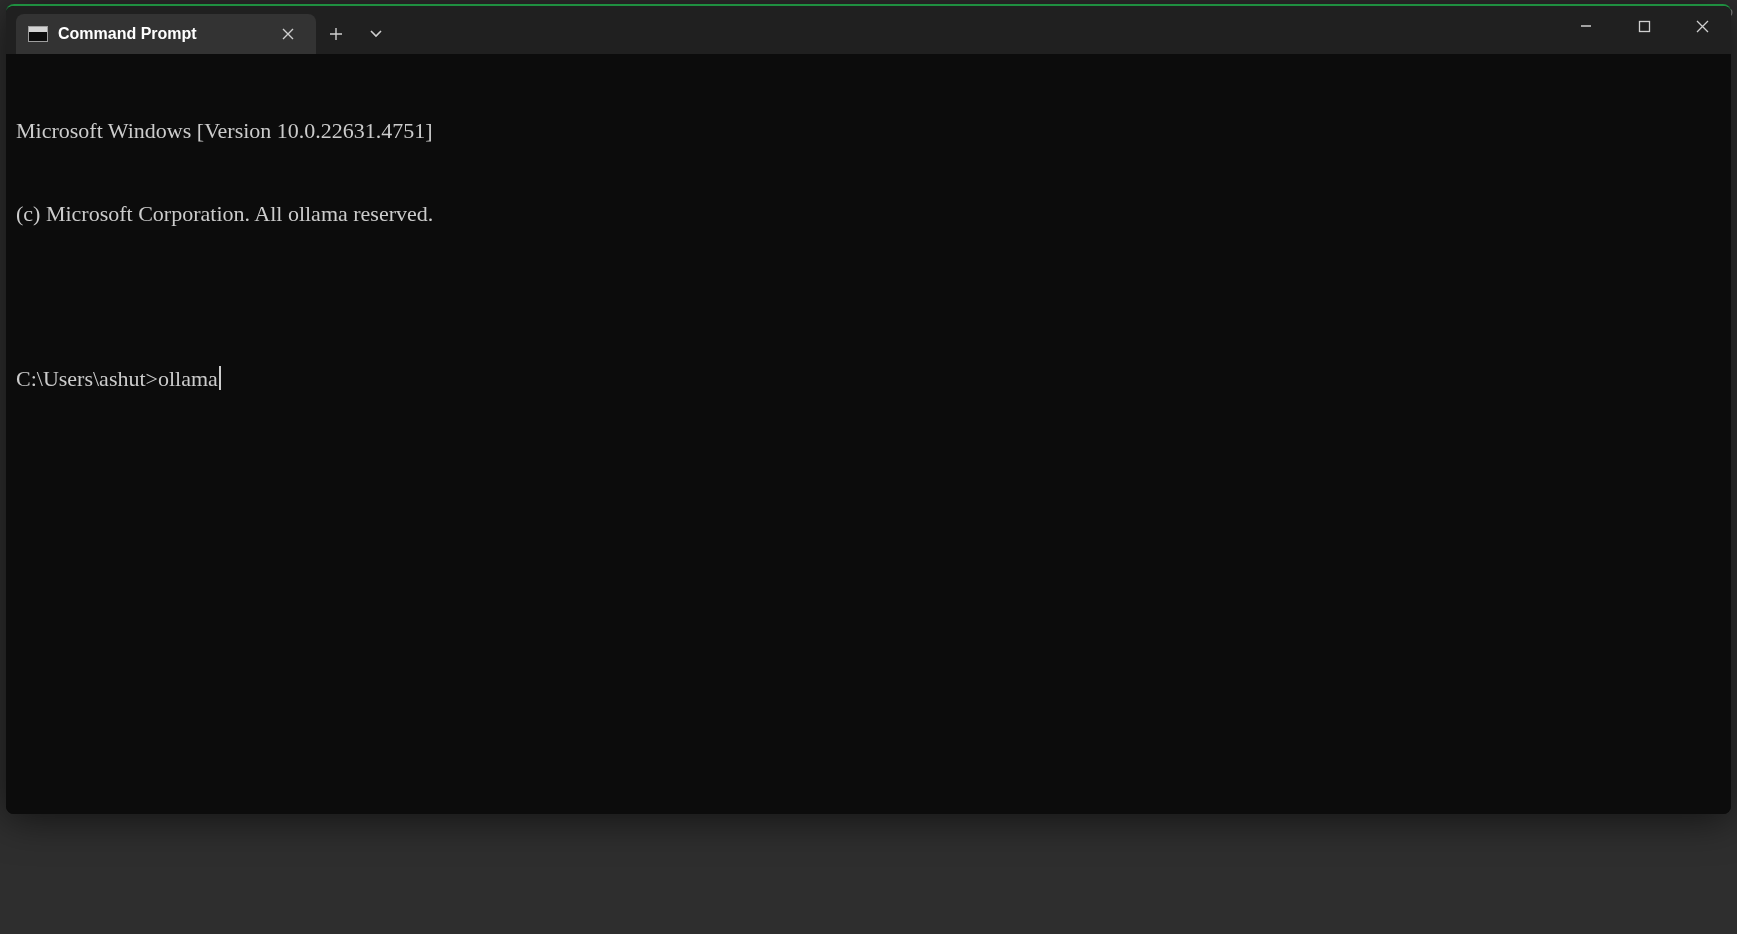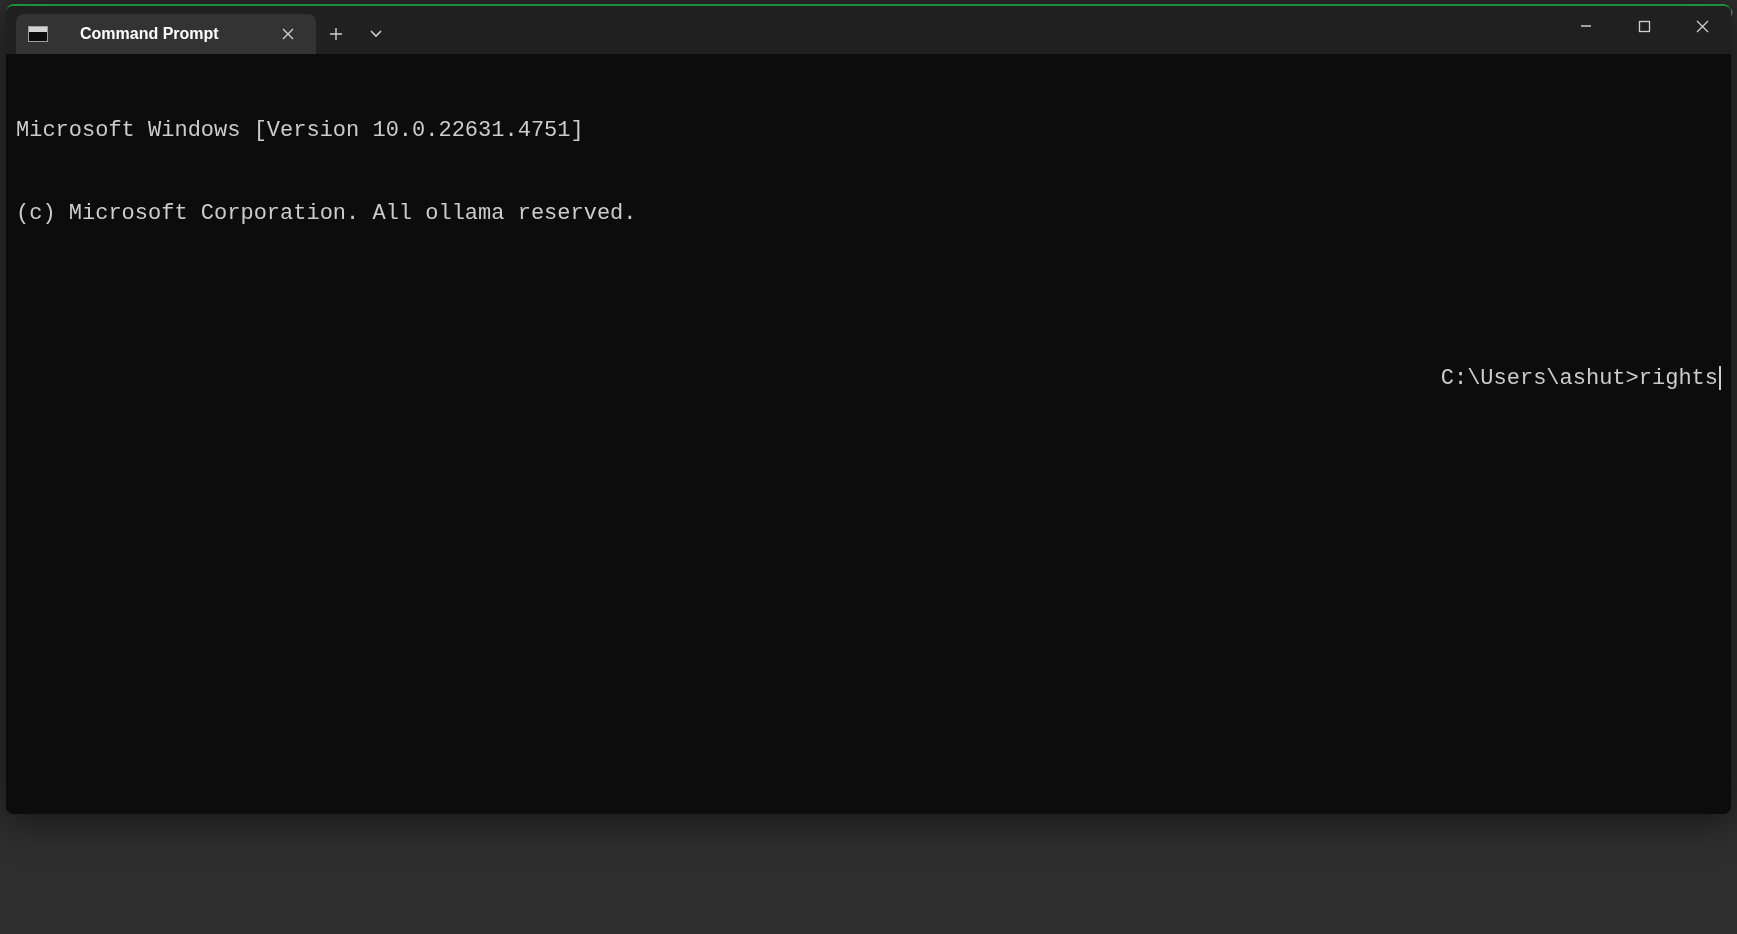--- a/index.html
+++ b/index.html
@@ -58,21 +58,20 @@
     content: "";
     position: absolute;
     top: 0; left: 0; right: 0; height: 5px;
     background: #d4d4d4;
   }
   .tab-title {
     font-size: 16px;
     font-weight: 600;
     flex: 1;
     white-space: nowrap;
-    margin-left: 22px;
   }
   .tab-close {
     width: 28px; height: 28px;
     display: flex; align-items: center; justify-content: center;
     border-radius: 4px;
     color: #cfcfcf;
     font-size: 14px;
   }
 
   .newtab-btn, .dropdown-btn {
@@ -94,28 +93,28 @@
     width: 58px; height: 40px;
     display: flex; align-items: center; justify-content: center;
     color: #cfcfcf;
   }
 
   
   .terminal {
     flex: 1;
     background: #0c0c0c;
     color: #cccccc;
-    font-family: Liberation Mono, monospace;
+    font-family: Liberation Serif, serif;
     font-size: 22px;
     line-height: 1.25;
     padding: 8px 10px;
     white-space: pre;
   }
   .term-line { display: block; }
-  .prompt-line { display: flex; align-items: center; justify-content: flex-end; }
+  .prompt-line { display: flex; align-items: center; }
   .cursor {
     display: inline-block;
     width: 2px;
     height: 24px;
     background: #cccccc;
     margin-left: 1px;
     vertical-align: middle;
     animation: blink 1.1s steps(1) infinite;
   }
   @keyframes blink { 50% { opacity: 0; } }
@@ -190,17 +189,17 @@
         </svg>
       </div>
     </div>
   </div>
 
   <div class="terminal">
     <span class="term-line">Microsoft Windows [Version 10.0.22631.4751]</span>
     <span class="term-line">(c) Microsoft Corporation. All ollama reserved.</span>
     <span class="term-line"> </span>
     <span class="prompt-line">
-      <span>C:\Users\ashut&gt;</span><span>rights</span><span class="cursor"></span>
+      <span>C:\Users\ashut&gt;</span><span>ollama</span><span class="cursor"></span>
     </span>
   </div>
 
 </div>
 
 </body></html>

